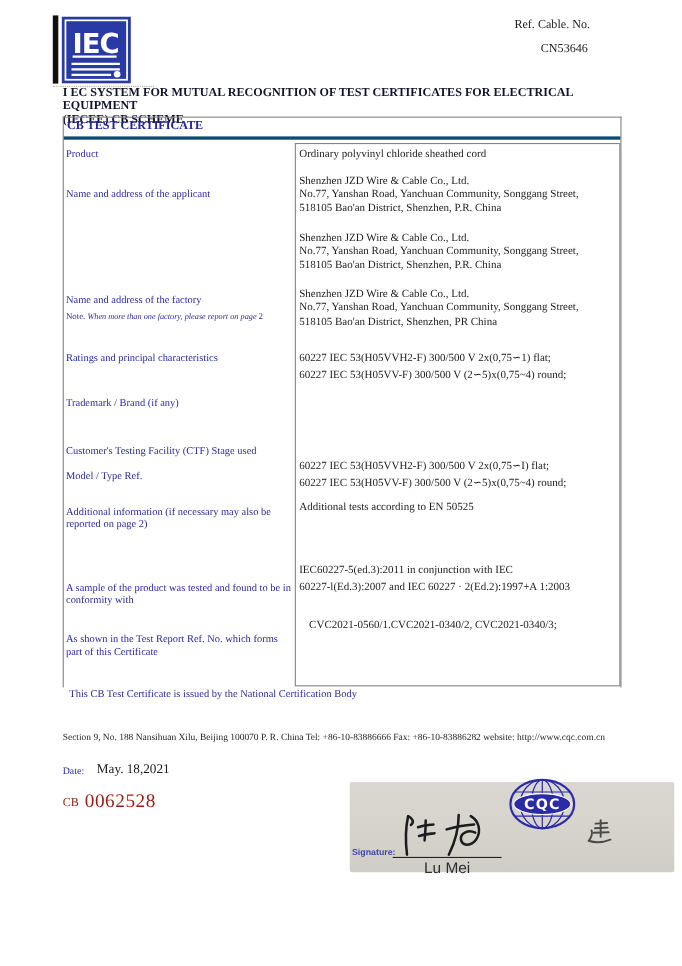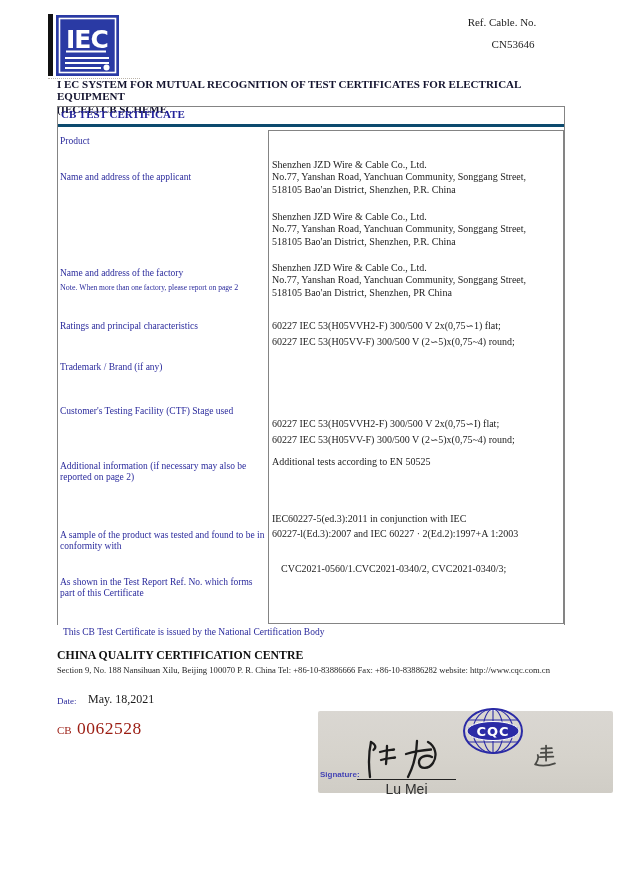--- a/index.html
+++ b/index.html
@@ -24,21 +24,21 @@
               font-weight:bold;font-size:11px;color:#22229a;}
   .inner-box{position:absolute;left:268px;top:130px;width:294px;height:492px;
              border:1px solid #848484;}
 
   .lbl{position:absolute;left:60px;width:206px;color:#2a2a9c;font-size:9.5px;line-height:11px;}
   .val{position:absolute;left:272px;width:288px;color:#1c1c1c;font-size:10px;
        line-height:12.4px;white-space:pre-line;}
   .val-sp{line-height:15.5px;}
   .val-std{line-height:14.5px;}
   .note-line{position:absolute;left:60px;top:283px;width:210px;color:#2a2a9c;font-size:8px;}
-  .note-italic{font-size:7.5px;text-align:right;}
+  .note-italic{font-style:italic;font-size:7.5px;text-align:right;}
 
   
   .issued-note{position:absolute;left:63px;top:627px;font-size:9.5px;color:#2a2a9c;}
   .ncb-name{position:absolute;left:57px;top:648px;font-size:11.8px;font-weight:bold;color:#111;}
   .ncb-address{position:absolute;left:57px;top:665px;font-size:8.6px;color:#1e1e1e;}
   .date-label{position:absolute;left:57px;top:696px;font-size:9px;color:#2a2a9c;}
   .date-value{position:absolute;left:88px;top:692px;font-size:12px;color:#1a1a1a;}
   .cb-prefix{position:absolute;left:57px;top:724px;font-size:11px;color:#9b1c12;}
   .cb-number{position:absolute;left:77px;top:718px;font-size:17.5px;color:#9b1c12;letter-spacing:0.5px;}
 
@@ -82,44 +82,45 @@
   </div>
   <div class="inner-box"></div>
 
   <div class="lbl" style="top:136px">Product</div>
   <div class="lbl" style="top:172px">Name and address of the applicant</div>
   <div class="lbl" style="top:268px">Name and address of the factory</div>
   <div class="note-line"><span>Note.</span><span class="note-italic"> When more than one factory, please report on page </span><span>2</span></div>
   <div class="lbl" style="top:321px">Ratings and principal characteristics</div>
   <div class="lbl" style="top:406px">Customer's Testing Facility (CTF) Stage used</div>
   <div class="lbl" style="top:362px">Trademark / Brand (if any)</div>
+  <div class="lbl" style="top:428px">Model / Type Ref.</div>
   <div class="lbl" style="top:461px">Additional information (if necessary may also be reported on page 2)</div>
   <div class="lbl" style="top:530px">A sample of the product was tested and found to be in conformity with</div>
   <div class="lbl" style="top:577px">As shown in the Test Report Ref. No. which forms part of this Certificate</div>
 
+  <div class="val" style="top:135px">Ordinary polyvinyl chloride sheathed cord</div>
   <div class="val" style="top:159px">Shenzhen JZD Wire &amp; Cable Co., Ltd.
 No.77, Yanshan Road, Yanchuan Community, Songgang Street,
 518105 Bao'an District, Shenzhen, P.R. China</div>
   <div class="val" style="top:211px">Shenzhen JZD Wire &amp; Cable Co., Ltd.
 No.77, Yanshan Road, Yanchuan Community, Songgang Street,
 518105 Bao'an District, Shenzhen, P.R. China</div>
   <div class="val" style="top:262px">Shenzhen JZD Wire &amp; Cable Co., Ltd.
 No.77, Yanshan Road, Yanchuan Community, Songgang Street,
 518105 Bao'an District, Shenzhen, PR China</div>
   <div class="val val-sp" style="top:318px">60227 IEC 53(H05VVH2-F) 300/500 V 2x(0,75∽1) flat;
 60227 IEC 53(H05VV-F) 300/500 V (2∽5)x(0,75~4) round;</div>
   <div class="val val-sp" style="top:416px">60227 IEC 53(H05VVH2-F) 300/500 V 2x(0,75∽I) flat;
 60227 IEC 53(H05VV-F) 300/500 V (2∽5)x(0,75~4) round;</div>
   <div class="val" style="top:456px">Additional tests according to EN 50525</div>
   <div class="val val-std" style="top:512px">IEC60227-5(ed.3):2011 in conjunction with IEC
 60227-l(Ed.3):2007 and IEC 60227 · 2(Ed.2):1997+A 1:2003</div>
   <div class="val" style="top:563px;padding-left:9px">CVC2021-0560/1.CVC2021-0340/2, CVC2021-0340/3;</div>
 
   <div class="issued-note">This CB Test Certificate is issued by the National Certification Body</div>
-  <div class="ncb-name">CHINA QUALITY CERTIFICATION CENTRE</div>
   <div class="ncb-address">Section 9, No. 188 Nansihuan Xilu, Beijing 100070 P. R. China Tel: +86-10-83886666 Fax: +86-10-83886282 website: http://www.cqc.com.cn</div>
   <div class="date-label">Date:</div>
   <div class="date-value">May. 18,2021</div>
   <div class="cb-prefix">CB</div>
   <div class="cb-number">0062528</div>
 
   <div class="stamp-area"></div>
 
   <svg class="cqc-logo" viewBox="0 0 62 48">
     <ellipse cx="31" cy="24" rx="29" ry="22" fill="none" stroke="#2b2ba6" stroke-width="2"></ellipse>

